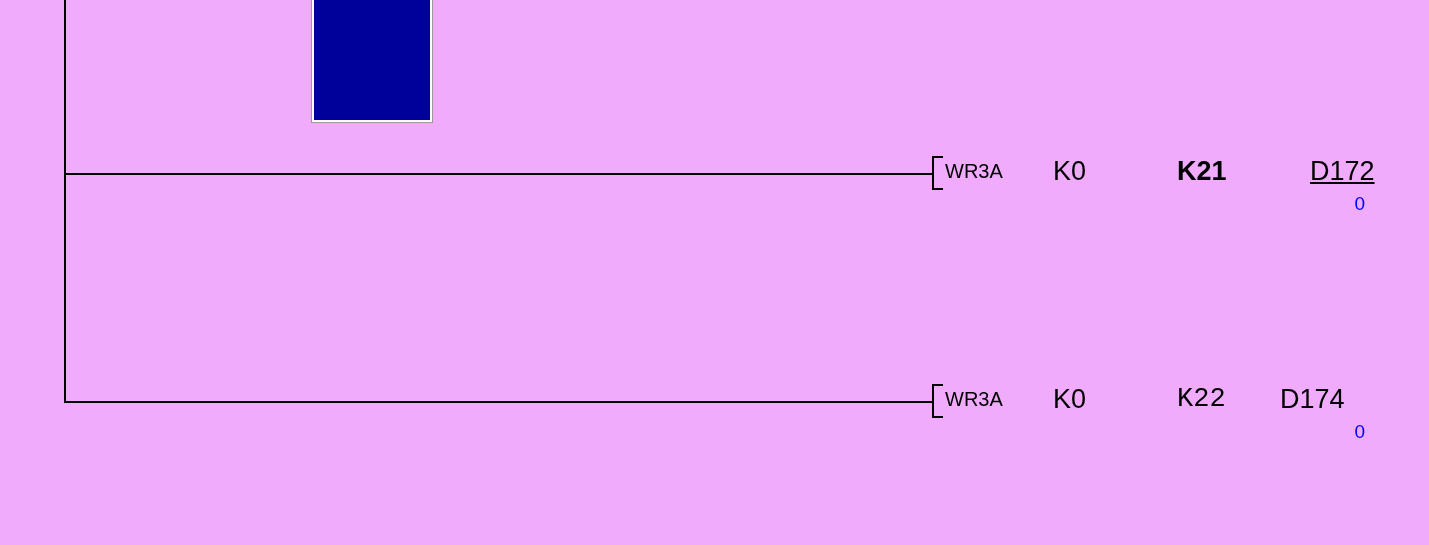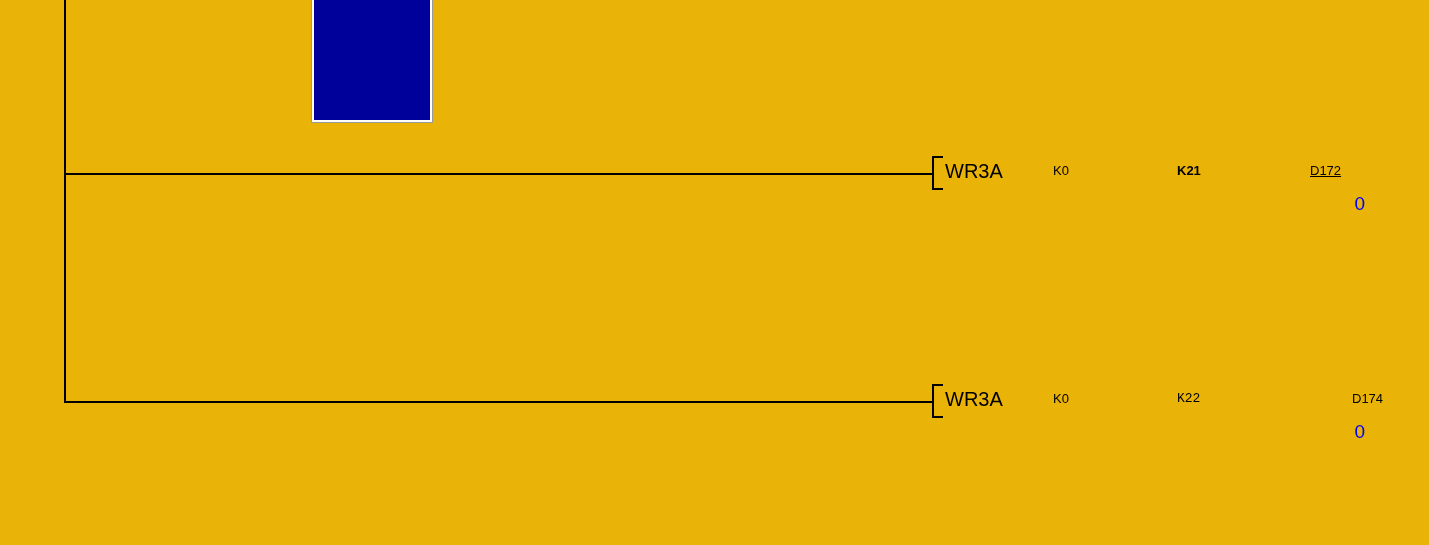--- a/index.html
+++ b/index.html
@@ -5,21 +5,21 @@
 <style>
   html, body {
     margin: 0;
     padding: 0;
     background: #ffffff;
   }
   #canvas {
     position: relative;
     width: 1429px;
     height: 545px;
-    background: #eab308;
+    background: #f0abfc;
     overflow: hidden;
     font-family: "Liberation Sans", sans-serif;
   }
 
   
   .selection-block {
     position: absolute;
     box-sizing: border-box;
     background: #00009B;
     border: 1px solid #9a9a9a;
@@ -45,21 +45,21 @@
     border-left: 2px solid #000000;
     border-top: 2px solid #000000;
     border-bottom: 2px solid #000000;
     width: 11px;
   }
 
   
   .operand {
     position: absolute;
     color: #000000;
-    font-size: 13px;
+    font-size: 27px;
     line-height: 22px;
     white-space: nowrap;
     font-family: "Liberation Sans", sans-serif;
   }
   .operand.mnemonic { font-size: 20px; }
 
   .monitor-value {
     position: absolute;
     color: #0000FF;
     font-size: 19px;
@@ -95,17 +95,17 @@
   <div class="wire-horizontal" style="left:64px; top:401px; width:869px;"></div>
 
   <div class="instr-bracket" style="left:932px; top:384px; height:34px;"></div>
 
   <div class="operand mnemonic" style="left:945px; top:388px;">WR3A</div>
 
   <div class="operand" style="left:1053px; top:388px;">K0</div>
 
   <div class="operand" style="left:1177px; top:388px;font-family:Liberation Mono, monospace;">K22</div>
 
-  <div class="operand" style="left:1352px; top:388px;">D174</div>
+  <div class="operand" style="left:1280px; top:388px;">D174</div>
 
   <div class="monitor-value" style="left:1286px; top:421px; width:79px;">0</div>
 
 </div>
 
 </body></html>

